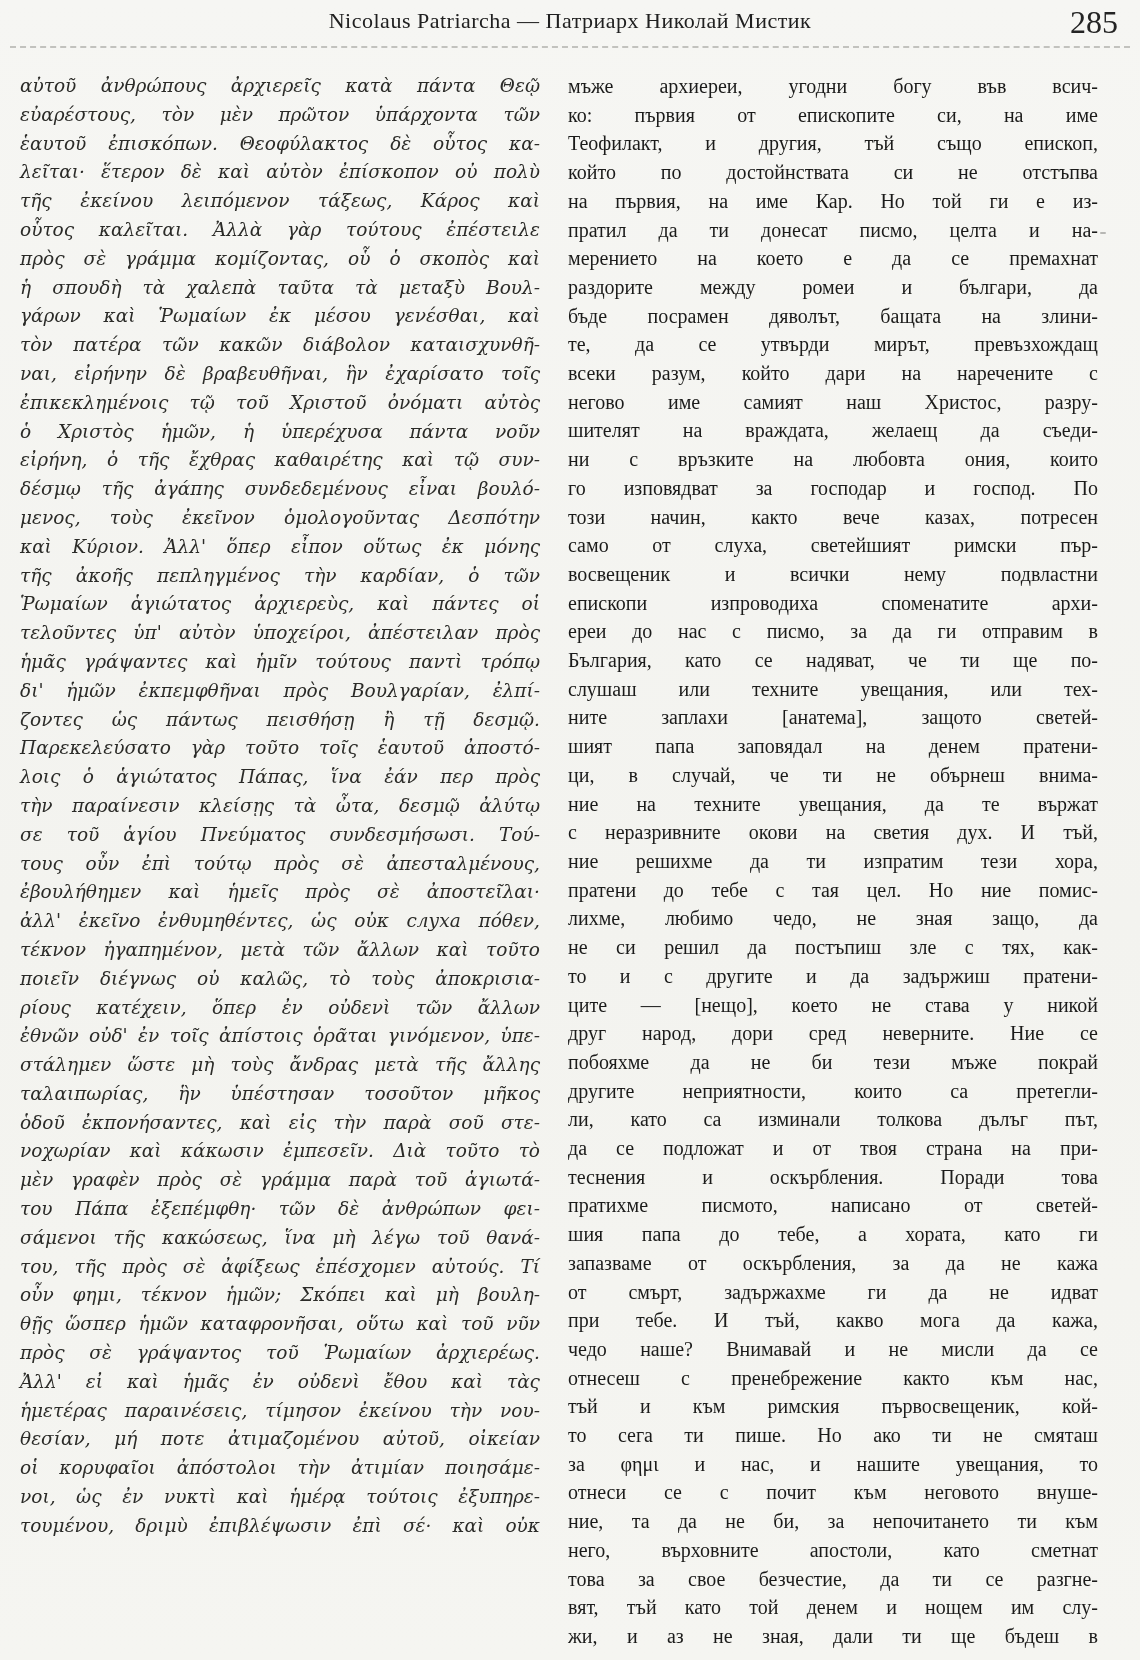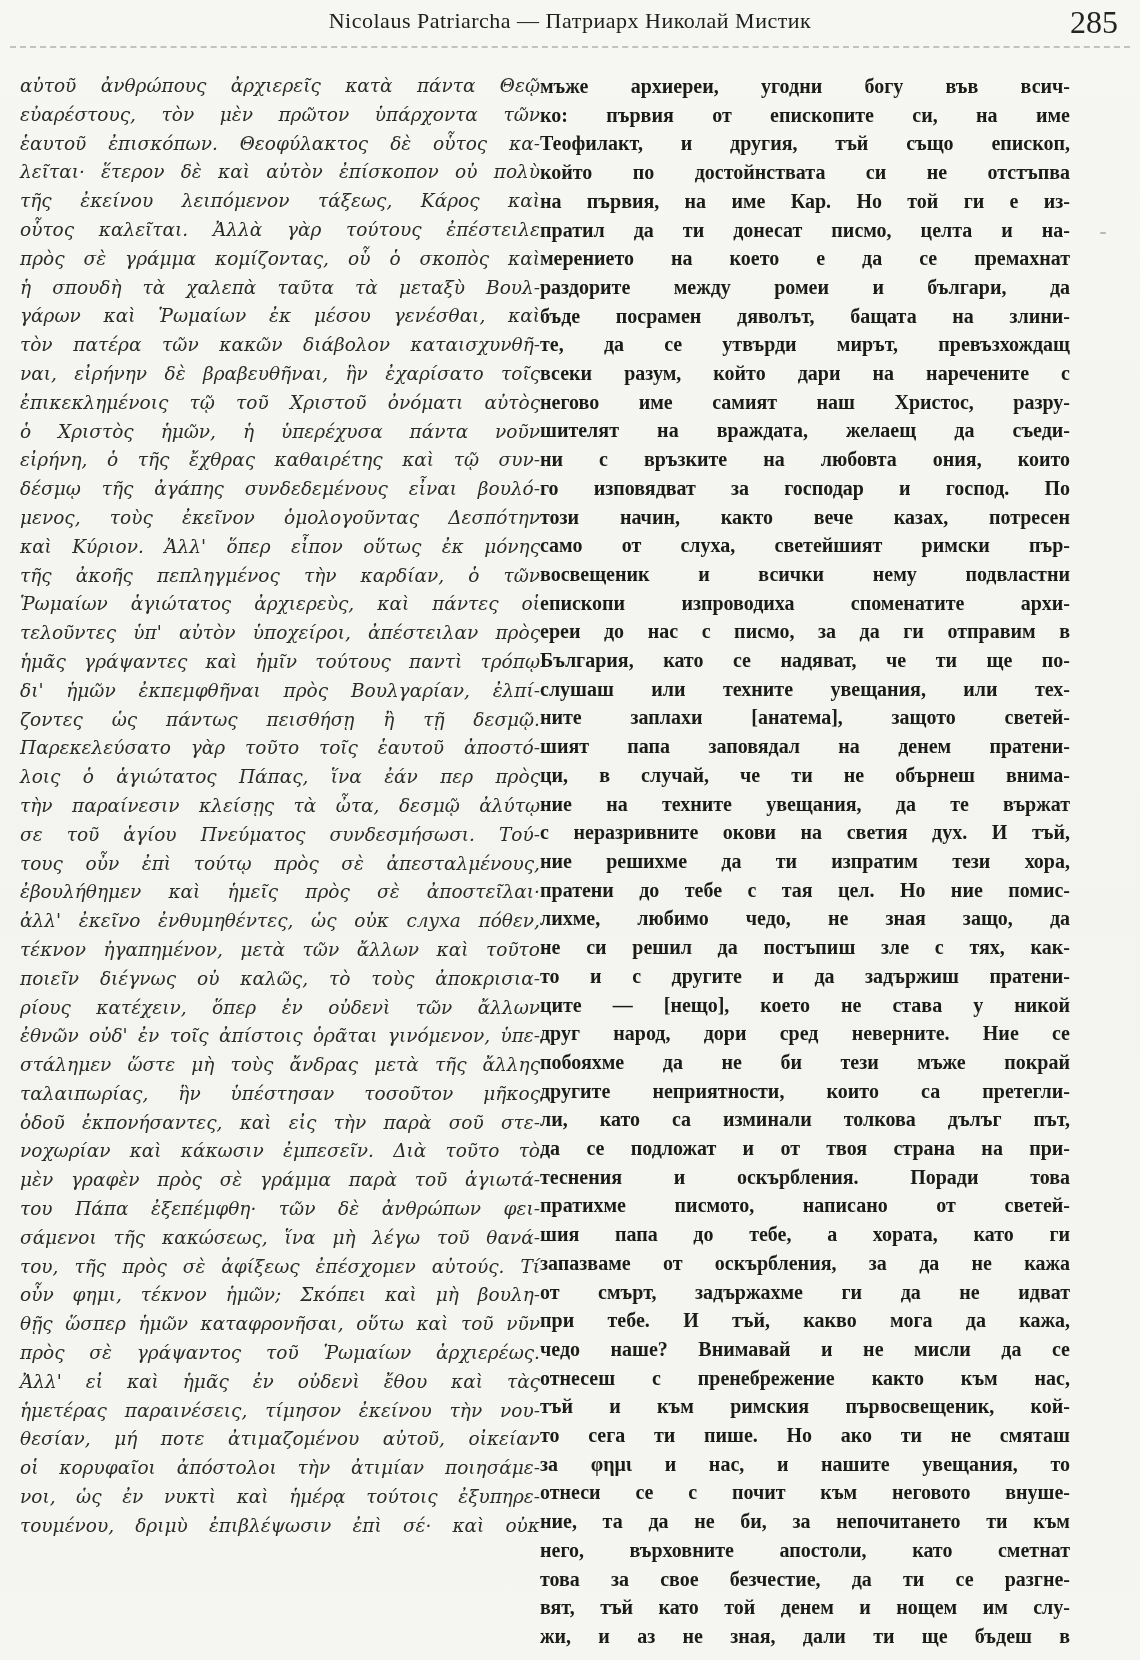--- a/index.html
+++ b/index.html
@@ -44,40 +44,40 @@
     position: absolute;
     left: 10px;
     right: 10px;
     top: 46px;
     height: 0;
     border-top: 2px dashed rgba(60, 60, 55, 0.28);
   }
   .columns {
     display: flex;
     padding: 24px 22px 0 20px;
+    gap: 28px;
     align-items: flex-start;
   }
   .col {
     min-width: 0;
   }
   .col-greek {
     width: 520px;
     font-family: "DejaVu Serif", serif;
     font-style: italic;
     font-size: 18.5px;
     line-height: 28.8px;
     color: #2b2b28;
   }
   .col-bulgarian {
     width: 530px;
     font-family: "Liberation Serif", "DejaVu Serif", serif;
     font-size: 20px;
     line-height: 28.7px;
     color: #1b1b1a;
-    font-weight: bold;
   }
   .tline {
     text-align: justify;
     text-align-last: justify;
     white-space: normal;
     word-spacing: 1px;
   }
   .speck {
     position: absolute;
     background: rgba(70, 70, 65, 0.35);

